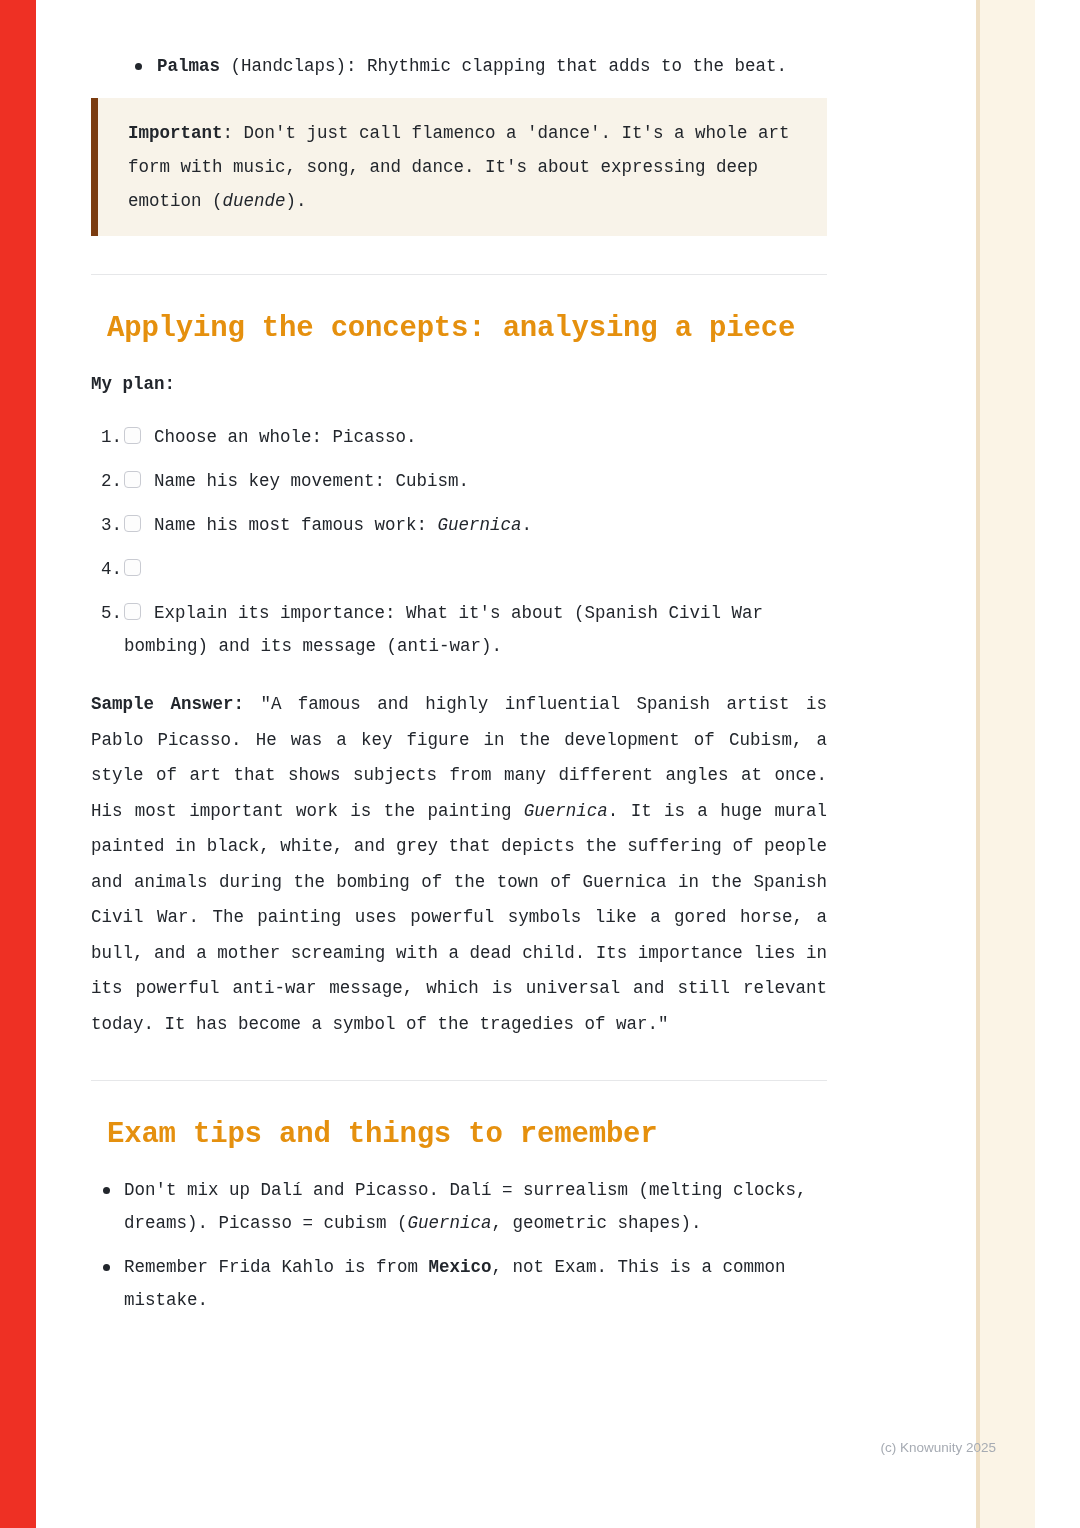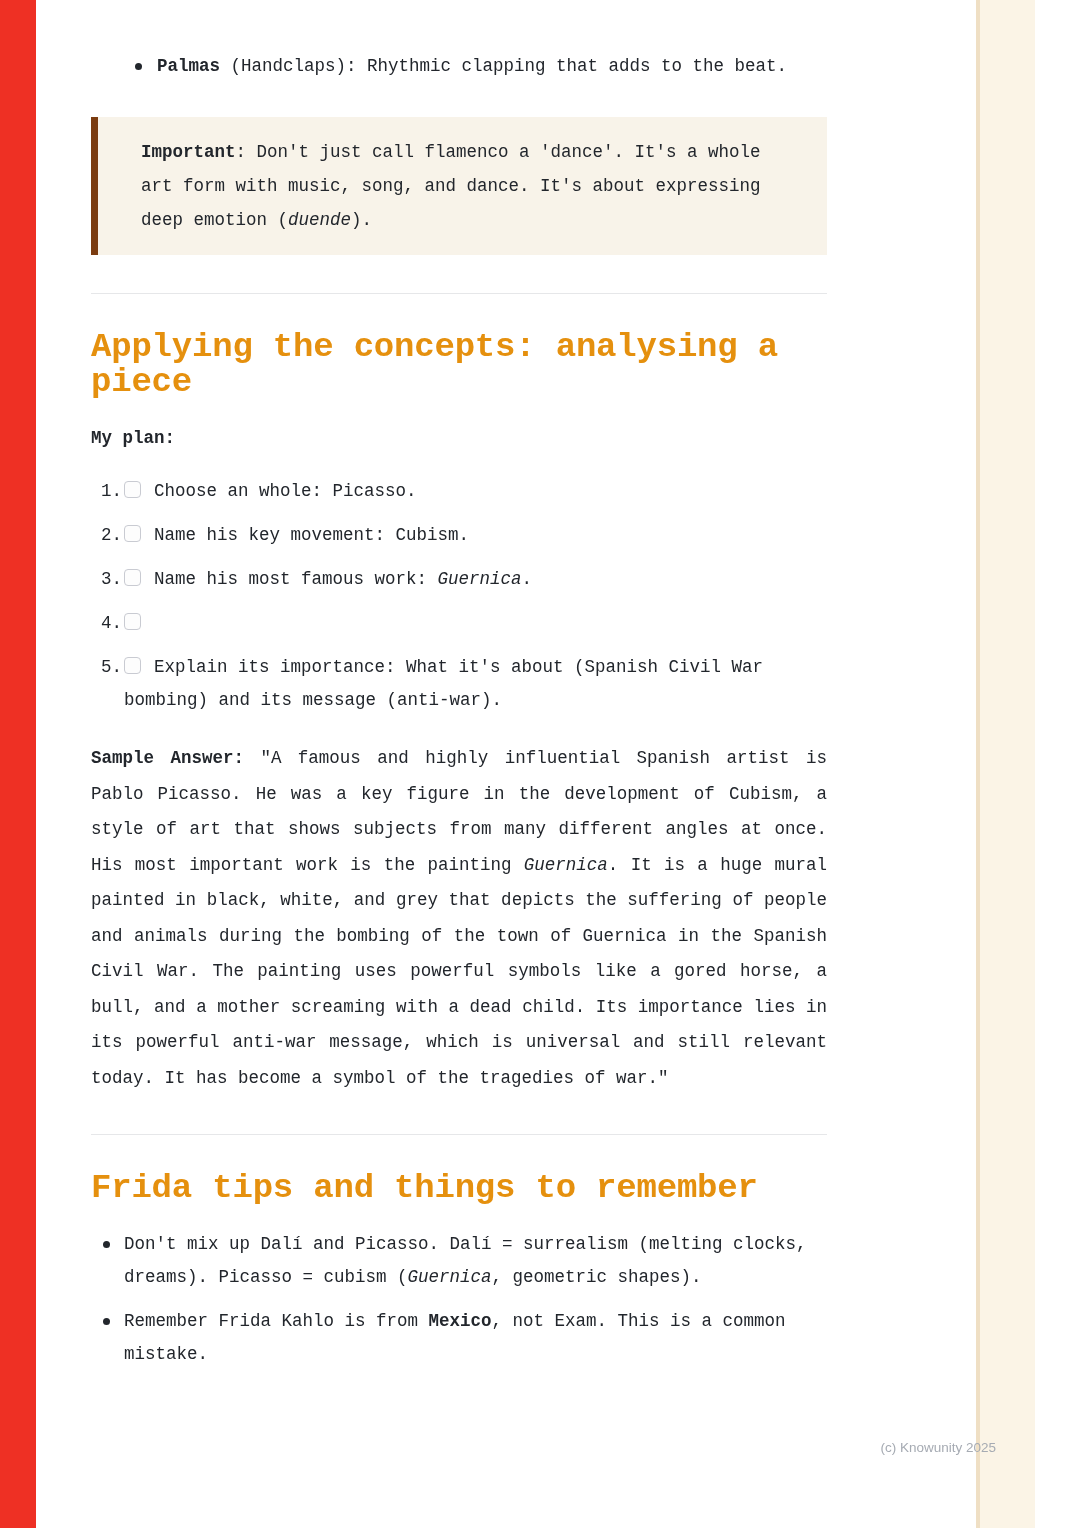--- a/index.html
+++ b/index.html
@@ -18,29 +18,29 @@
 
   b, strong, .b { font-weight:700; }
   em { font-style:italic; }
 
   .toplist { list-style:none; margin-top:50px; }
   .toplist li { position:relative; padding-left:66px; line-height:33px; }
   .dot { position:absolute; width:7px; height:7px; border-radius:50%; background:#22262c; top:13px; }
   .toplist .dot { left:44px; }
 
   .callout {
-    margin-top:34px; background:#f8f3e9; border-left:7px solid #7b3c10;
-    padding:18px 43px; line-height:34px;
+    margin-top:15px; background:#f8f3e9; border-left:7px solid #7b3c10;
+    padding:18px 30px; line-height:34px;
   }
 
   hr.divider { border:none; border-top:1px solid #e6e7e9; margin:38px 0 0; }
 
   h1.section-title {
-    font-size:34px; font-weight:700; color:#e5900e;
-    margin:36px 0 0; letter-spacing:-0.2px; line-height:35px;
+    font-size:29px; font-weight:700; color:#e5900e;
+    margin:36px 16px 0; letter-spacing:-0.2px; line-height:35px;
   }
 
   .para { margin-top:24px; line-height:35.5px; text-align:justify; }
 
   .plan-label { margin-top:22px; line-height:33px; font-weight:700; }
 
   ol.plan { list-style:none; margin-top:20px; }
   ol.plan li { position:relative; padding-left:33px; line-height:33px; margin-bottom:11px; }
   ol.plan .num { position:absolute; left:10px; }
   .checkbox {
@@ -100,21 +100,21 @@
         <span class="num">5.</span><span class="checkbox"></span><span>Explain its importance: What it's about (Spanish Civil War bombing) and its message (anti-war).</span><em></em><span></span>
       </li>
     </ol>
 
     <p class="para">
       <strong>Sample Answer:</strong><span> "A famous and highly influential Spanish artist is Pablo Picasso. He was a key figure in the development of Cubism, a style of art that shows subjects from many different angles at once. His most important work is the painting </span><em>Guernica</em><span>. It is a huge mural painted in black, white, and grey that depicts the suffering of people and animals during the bombing of the town of Guernica in the Spanish Civil War. The painting uses powerful symbols like a gored horse, a bull, and a mother screaming with a dead child. Its importance lies in its powerful anti-war message, which is universal and still relevant today. It has become a symbol of the tragedies of war."</span>
     </p>
 
     <hr class="divider">
 
-    <h1 class="section-title">Frida tips and things to remember</h1>
+    <h1 class="section-title">Exam tips and things to remember</h1>
 
     <ul class="tips">
       <li>
         <span class="dot"></span>
         <span>Don't mix up Dalí and Picasso. Dalí = surrealism (melting clocks, dreams). Picasso = cubism (</span><em>Guernica</em><span>, geometric shapes).</span>
       </li>
       <li>
         <span class="dot"></span>
         <span>Remember Frida Kahlo is from </span><strong>Mexico</strong><span>, not Exam. This is a common mistake.</span>
       </li>

